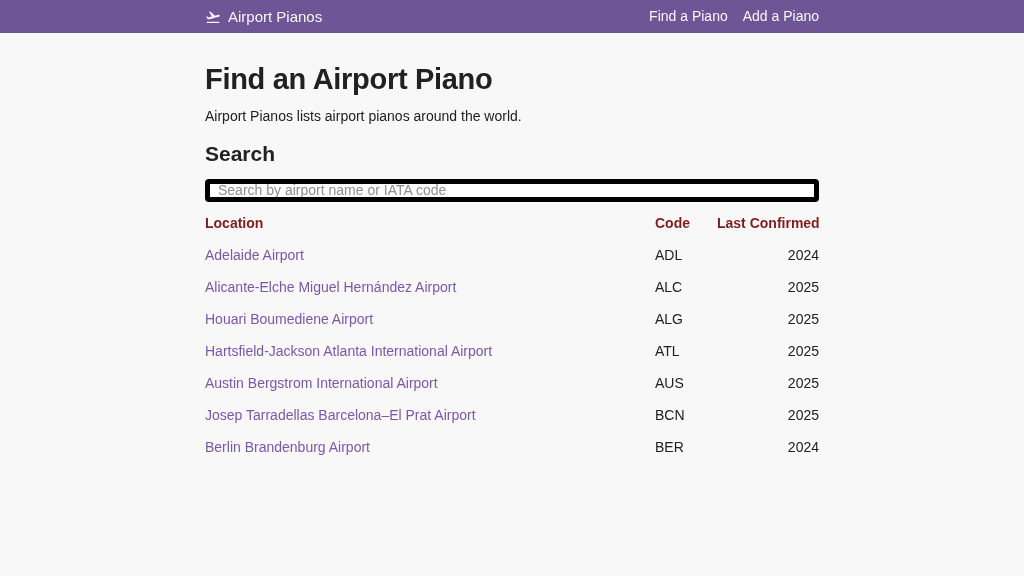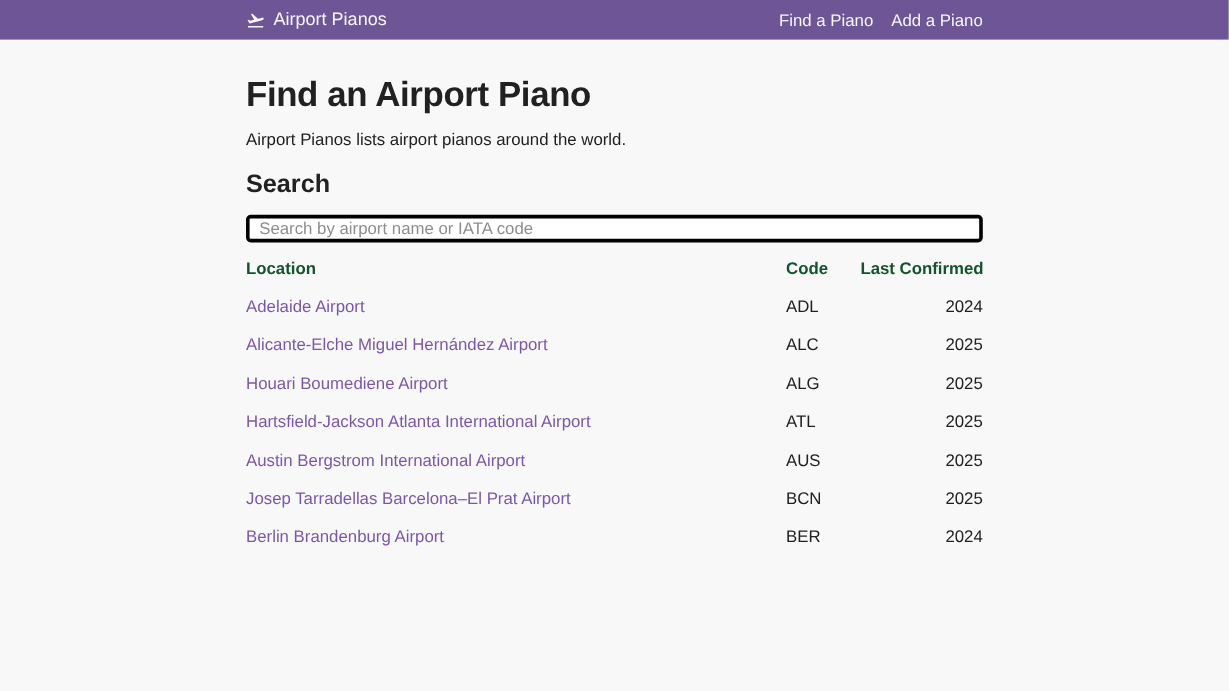--- a/index.html
+++ b/index.html
@@ -24,21 +24,21 @@
     display: flex;
     align-items: center;
   }
   .container {
     width: 614px;
     margin: 0 auto;
   }
   .navbar .container {
     display: flex;
     justify-content: space-between;
-    align-items: flex-end;
+    align-items: flex-start;
   }
   .brand {
     display: flex;
     align-items: center;
     gap: 7px;
     color: rgba(255,255,255,0.95);
     font-size: 15px;
     text-decoration: none;
     cursor: pointer;
   }
@@ -68,21 +68,21 @@
     font-size: 21px;
     line-height: 1.2;
     margin: 17px 0 0;
     font-weight: bold;
   }
   .search-input {
     display: block;
     width: 100%;
     margin-top: 12px;
     height: 23px;
-    border: 3px solid #000000;
+    border: 5px solid #000000;
     border-radius: 4px;
     padding: 0 8px;
     font-size: 14px;
     font-family: "Liberation Sans", sans-serif;
     color: #333;
     background: #fff;
     outline: none;
   }
   .search-input::placeholder { color: #8d8d8d; }
   table {
@@ -91,21 +91,21 @@
     table-layout: fixed;
     margin-top: 5px;
     font-size: 14px;
   }
   th, td {
     height: 32px;
     padding: 0;
     vertical-align: middle;
     white-space: nowrap;
   }
-  th { text-align: left; font-weight: bold; color: #14532d; margin-left: 48px; }
+  th { text-align: left; font-weight: bold; color: #7f1d1d; margin-left: 48px; }
   col.col-code { width: 62px; }
   col.col-year { width: 102px; }
   td.code { color: #212121; }
   th.year, td.year { text-align: right; }
   td.location a { color: var(--link); text-decoration: none; cursor: pointer; text-align: center; }
 </style>
 </head>
 <body>
 
 <header class="navbar">

